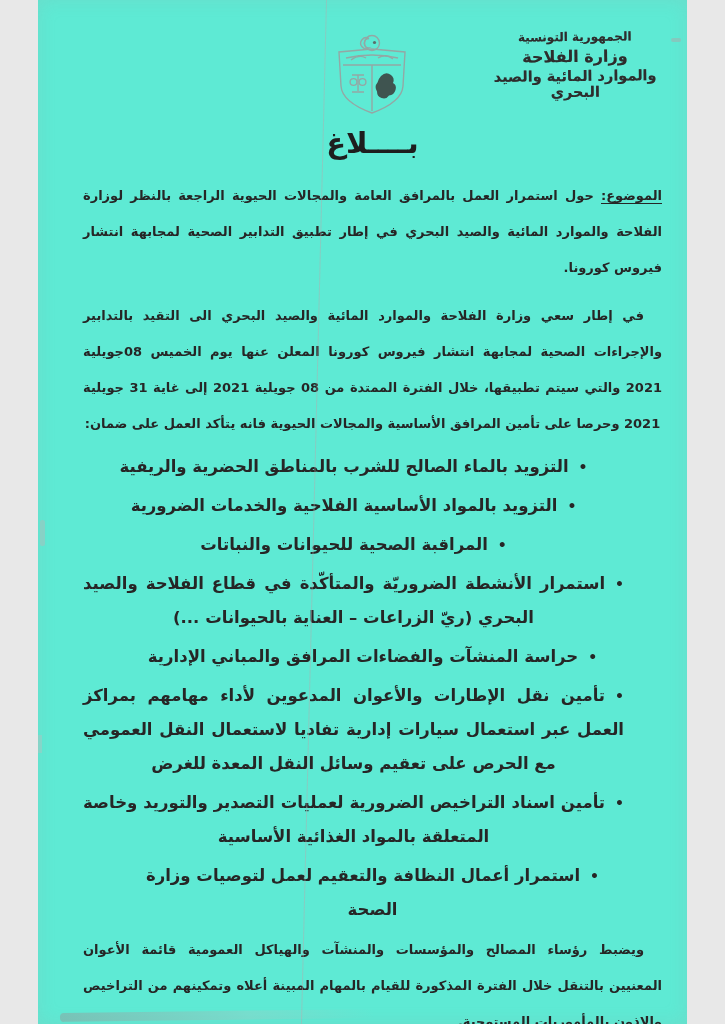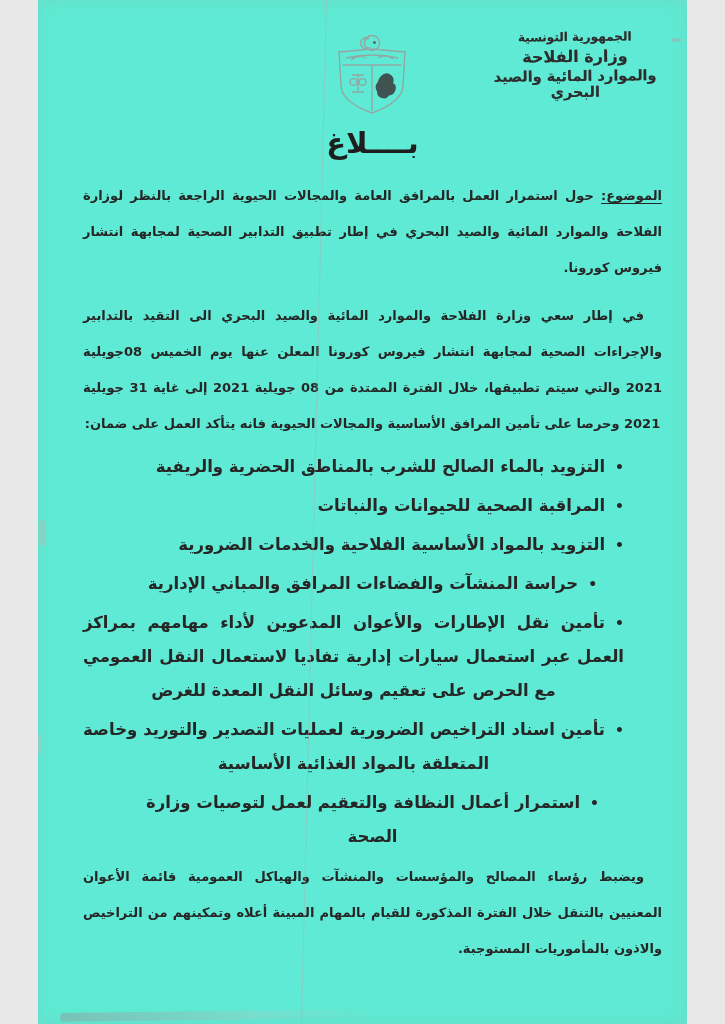--- a/index.html
+++ b/index.html
@@ -39,21 +39,21 @@
   .subject .subject-label{text-decoration:underline;text-underline-offset:3px;}
   .intro{text-align-last:center;text-indent:18px;margin-bottom:8px;}
   .closing{text-indent:18px;margin-top:4px;}
   
   .bullet-list{list-style:none;margin:0;padding:0 38px 0 0;}
   .bullet-list li{
     font-size:16.5px;font-weight:bold;line-height:34px;
     margin-bottom:5px;position:relative;
   }
   .bullet-list li .dot{margin-left:10px;font-size:14px;}
-  .li-right{text-align:right;}
+  .li-right{text-align:center;}
   .li-center{text-align:center;padding-left:38px;}
   .li-justify{text-align:justify;text-align-last:center;}
   
   .fold-line{
     position:absolute;top:0;right:360px;width:1px;height:1030px;
     background:rgba(175,175,175,.5);
     transform:rotate(1.4deg);transform-origin:top center;
     pointer-events:none;
   }
   .smudge-bottom{
@@ -98,24 +98,25 @@
     <h1 class="doc-title">بــــلاغ</h1>
 
     <p class="para subject"><span class="subject-label">الموضوع:</span><span> حول استمرار العمل بالمرافق العامة والمجالات الحيوية الراجعة بالنظر لوزارة الفلاحة والموارد المائية والصيد البحري في إطار تطبيق التدابير الصحية لمجابهة انتشار فيروس كورونا.</span></p>
 
     <p class="para intro">في إطار سعي وزارة الفلاحة والموارد المائية والصيد البحري الى التقيد بالتدابير والإجراءات الصحية لمجابهة انتشار فيروس كورونا المعلن عنها يوم الخميس 08جويلية 2021 والتي سيتم تطبيقها، خلال الفترة الممتدة من 08 جويلية 2021 إلى غاية 31 جويلية 2021 وحرصا على تأمين المرافق الأساسية والمجالات الحيوية فانه يتأكد العمل على ضمان:</p>
 
     <ul class="bullet-list">
 
         <li class="li-right"><span class="dot">•</span><span>التزويد بالماء الصالح للشرب بالمناطق الحضرية والريفية</span></li>
 
+        <li class="li-right"><span class="dot">•</span><span>التزويد بالمواد الأساسية الفلاحية والخدمات الضرورية</span></li>
+
         <li class="li-right"><span class="dot">•</span><span>المراقبة الصحية للحيوانات والنباتات</span></li>
 
-        <li class="li-right"><span class="dot">•</span><span>التزويد بالمواد الأساسية الفلاحية والخدمات الضرورية</span></li>
-
+        <li class="li-justify"><span class="dot">•</span><span>استمرار الأنشطة الضروريّة والمتأكّدة في قطاع الفلاحة والصيد البحري (ريّ الزراعات – العناية بالحيوانات ...)</span></li>
 
         <li class="li-center"><span class="dot">•</span><span>حراسة المنشآت والفضاءات المرافق والمباني الإدارية</span></li>
 
         <li class="li-justify"><span class="dot">•</span><span>تأمين نقل الإطارات والأعوان المدعوين لأداء مهامهم بمراكز العمل عبر استعمال سيارات إدارية تفاديا لاستعمال النقل العمومي مع الحرص على تعقيم وسائل النقل المعدة للغرض</span></li>
 
         <li class="li-justify"><span class="dot">•</span><span>تأمين اسناد التراخيص الضرورية لعمليات التصدير والتوريد وخاصة المتعلقة بالمواد الغذائية الأساسية</span></li>
 
         <li class="li-center"><span class="dot">•</span><span>استمرار أعمال النظافة والتعقيم لعمل لتوصيات وزارة الصحة</span></li>
 
       </ul>

